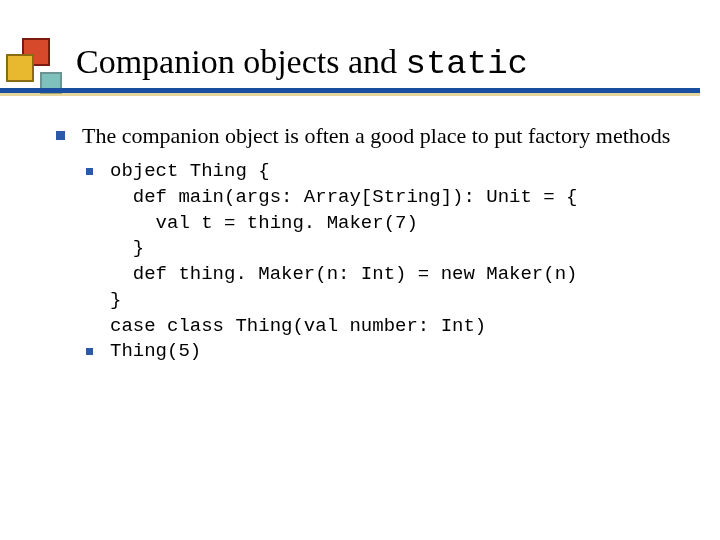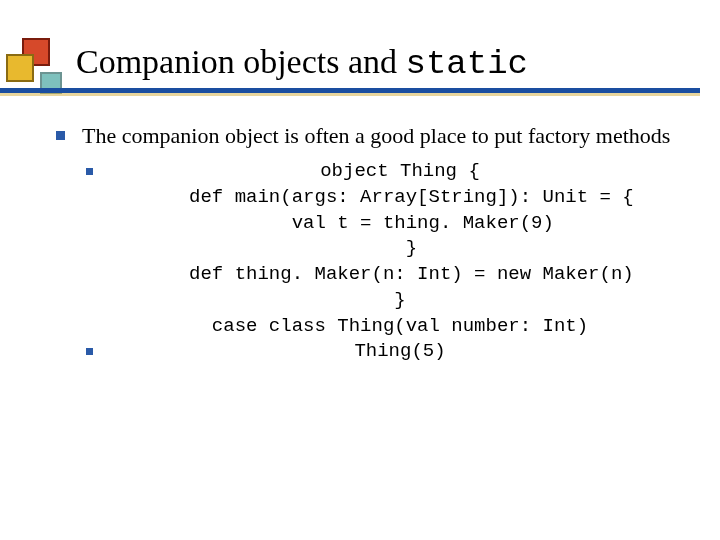--- a/index.html
+++ b/index.html
@@ -110,21 +110,20 @@
     padding: 0;
   }
   ul.lvl2 > li {
     position: relative;
     padding-left: 28px;
     margin-bottom: 2px;
     font-family: "Courier New", Courier, monospace;
     font-size: 19px;
     line-height: 1.25;
     white-space: pre;
-    text-align: center;
   }
   ul.lvl2 > li::before {
     content: "";
     position: absolute;
     left: 4px;
     top: 8px;
     width: 7px;
     height: 7px;
     background: #2a5aa8;
   }
@@ -159,21 +158,21 @@
     <div class="title-underline"></div>
   </div>
 
   <div class="body">
     <ul class="lvl1">
       <li>
         <span>The companion object is often a good place to put factory methods</span>
         <ul class="lvl2">
           <li>object Thing {</li>
           <li class="no-bullet">  def main(args: Array[String]): Unit = {</li>
-          <li class="no-bullet">    val t = thing. Maker(9)</li>
+          <li class="no-bullet">    val t = thing. Maker(7)</li>
           <li class="no-bullet">  }</li>
           <li class="no-bullet">  def thing. Maker(n: Int) = new Maker(n)</li>
           <li class="no-bullet">}</li>
           <li class="no-bullet">case class Thing(val number: Int)</li>
           <li>Thing(5)</li>
         </ul>
       </li>
     </ul>
   </div>
 

